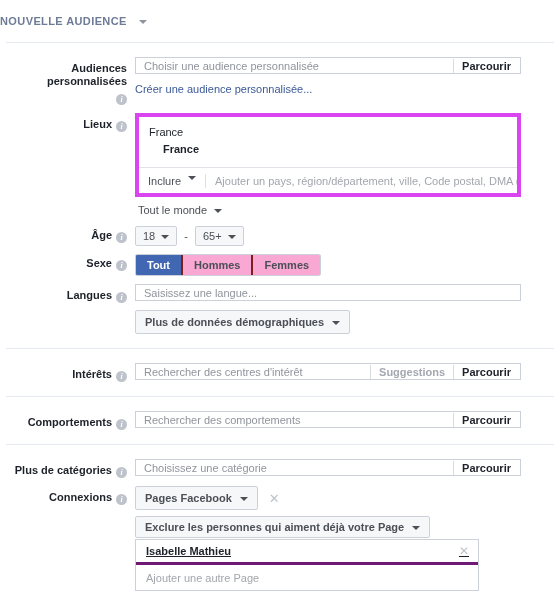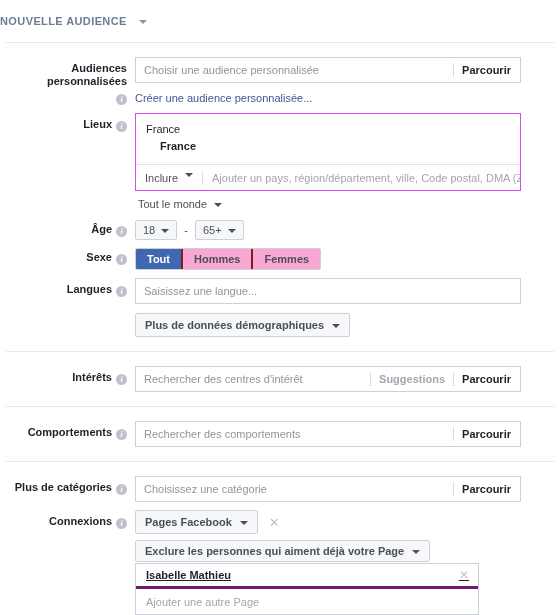--- a/index.html
+++ b/index.html
@@ -95,21 +95,21 @@
   }
   .info-icon.below {
     margin-left: 0;
     margin-top: 2px;
   }
 
   
   .input-box {
     border: 1px solid #ccd0d9;
     background: #ffffff;
-    height: 26px;
+    height: 17px;
     display: flex;
     align-items: center;
     box-sizing: border-box;
     padding: 0 0 0 8px;
     position: relative;
   }
   .input-placeholder {
     color: #90949c;
     font-size: 11px;
     flex: 1;
@@ -138,21 +138,21 @@
     color: #a3a8b1;
   }
   .blue-link {
     color: #3b5998;
     font-size: 11px;
     text-decoration: none;
   }
 
   
   .lieux-box {
-    border: 1px solid #d946ef;
+    border: 4px solid #d946ef;
     background: #ffffff;
     width: 386px;
     box-sizing: border-box;
   }
   .lieux-list {
     padding: 7px 10px 9px 10px;
   }
   .lieux-group {
     font-size: 11px;
     color: #1d2129;

